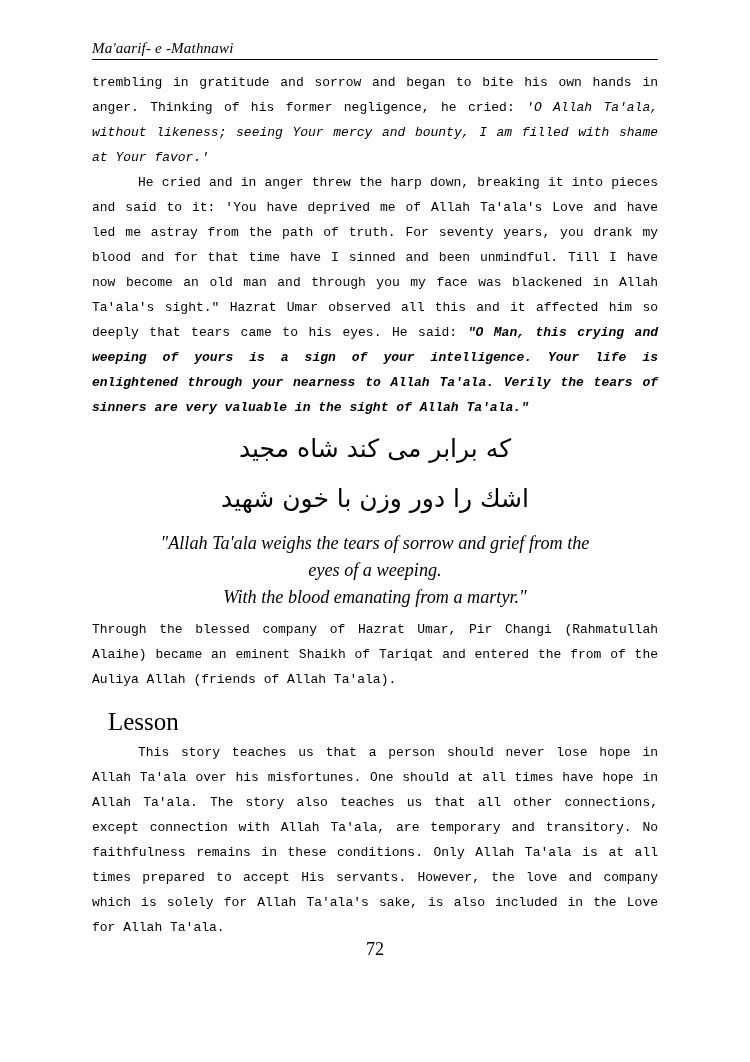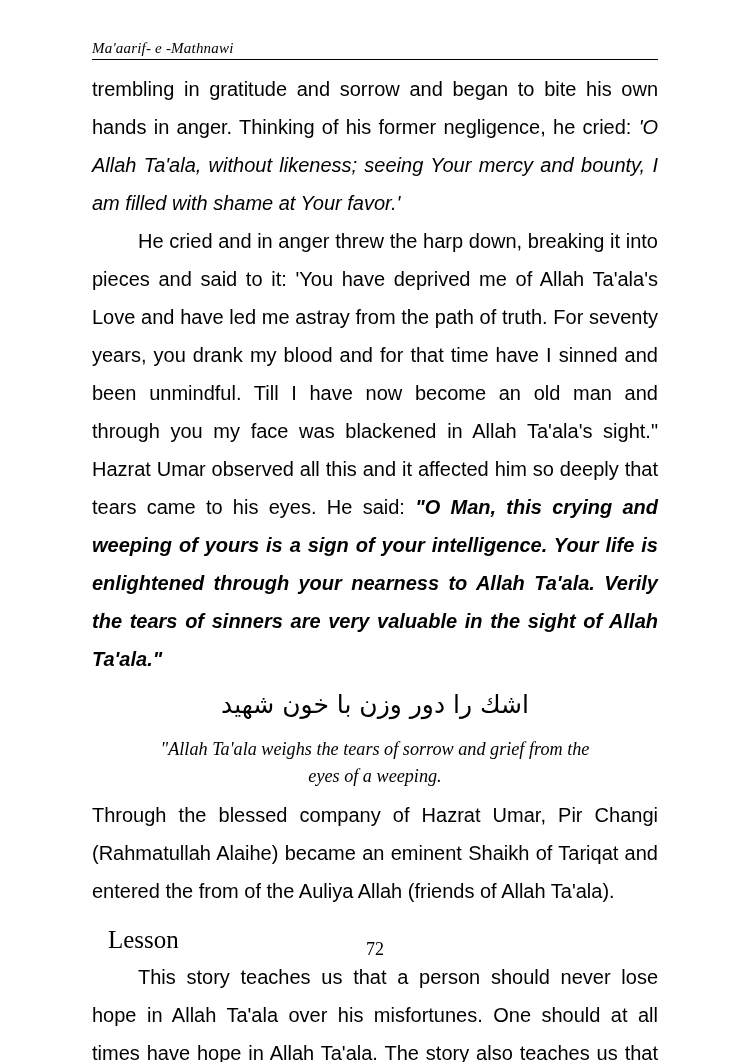--- a/index.html
+++ b/index.html
@@ -32,23 +32,23 @@
     padding-bottom: 2px;
     margin-bottom: 0px;
   }
   .header-rule {
     border: none;
     border-top: 1.6px solid #000;
     margin: 0 0 10px 0;
     width: 566px;
   }
   .body-text {
-    font-family: Liberation Sans, sans-serif;
-    font-size: 20px;
-    line-height: 38px;
+    font-family: Liberation Mono, monospace;
+    font-size: 13px;
+    line-height: 25px;
     text-align: justify;
     text-justify: inter-word;
     width: 566px;
     margin: 0;
   }
   .para {
     margin: 0 0 0 0;
   }
   .indent {
     text-indent: 46px;
@@ -107,25 +107,27 @@
   <hr class="header-rule">
 
   <div class="body-text para">
     <span>trembling in gratitude and sorrow and began to bite his own hands in anger. Thinking of his former negligence, he cried: </span><span class="ital">'O Allah Ta'ala, without likeness; seeing Your mercy and bounty, I am filled with shame at Your favor.'</span>
   </div>
 
   <div class="body-text para indent">
     <span>He cried and in anger threw the harp down, breaking it into pieces and said to it: 'You have deprived me of Allah Ta'ala's Love and have led me astray from the path of truth. For seventy years, you drank my blood and for that time have I sinned and been unmindful. Till I have now become an old man and through you my face was blackened in Allah Ta'ala's sight." Hazrat Umar observed all this and it affected him so deeply that tears came to his eyes. He said:  </span><span class="bolditalic">"O Man, this crying and weeping of yours is a sign of your intelligence. Your life is enlightened through your nearness to Allah Ta'ala. Verily the tears of sinners are very valuable in the sight of Allah Ta'ala."</span>
   </div>
 
+  <div class="urdu-line">كه برابر مى كند شاه مجيد</div>
   <div class="urdu-line second">اشك را دور وزن با خون شهيد</div>
 
   <div class="couplet-trans">
     <div>"Allah Ta'ala weighs the tears of sorrow and grief from the</div>
     <div>eyes of a weeping.</div>
+    <div>With the blood emanating from a martyr."</div>
   </div>
 
   <div class="body-text para">Through the blessed company of Hazrat Umar, Pir Changi (Rahmatullah Alaihe) became an eminent Shaikh of Tariqat and entered the from of the Auliya Allah (friends of Allah Ta'ala).</div>
 
   <div class="section-title">Lesson</div>
 
   <div class="body-text para indent">This story teaches us that a person should never lose hope in Allah Ta'ala over his misfortunes. One should at all times have hope in Allah Ta'ala. The story also teaches us that all other connections, except connection with Allah Ta'ala, are temporary and transitory. No faithfulness remains in these conditions. Only Allah Ta'ala is at all times prepared to accept His servants. However, the love and company which is solely for Allah Ta'ala's sake, is also included in the Love for Allah Ta'ala.</div>
 
 </div>
 

